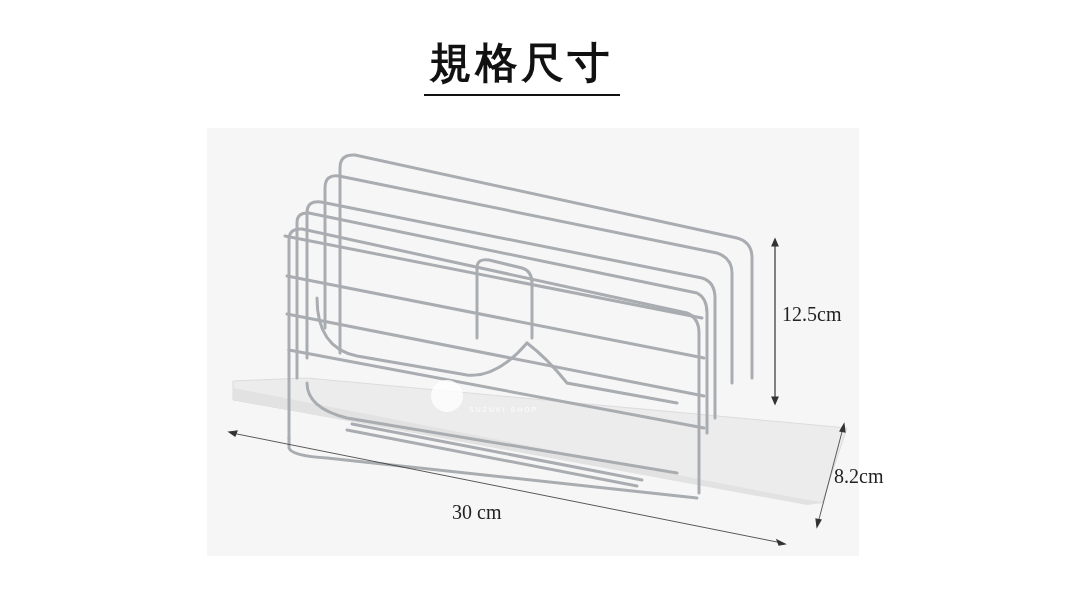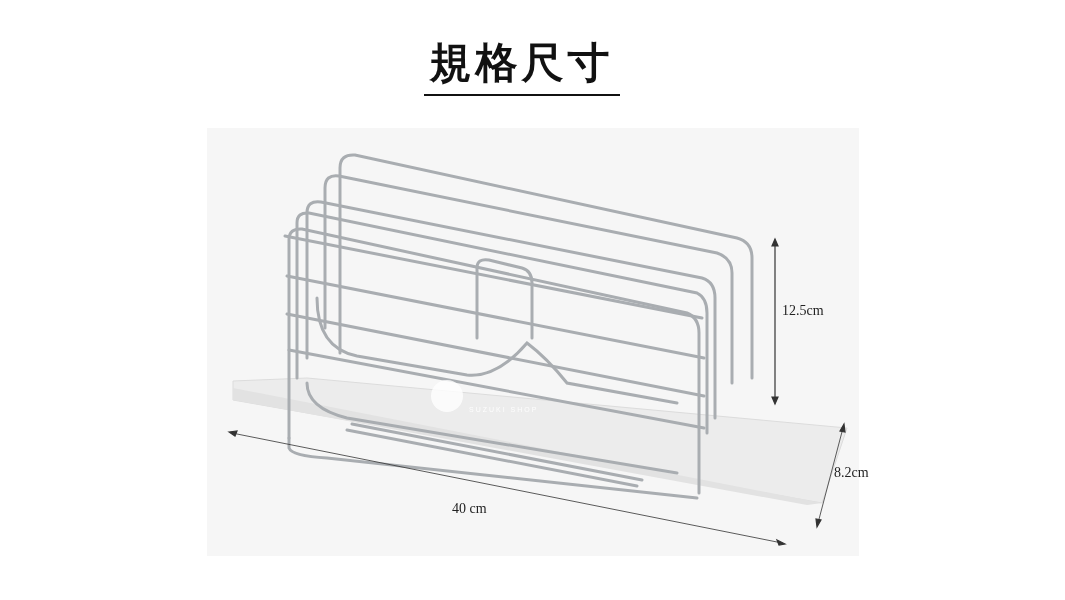--- a/index.html
+++ b/index.html
@@ -3,21 +3,21 @@
 <meta charset="utf-8">
 <style>
   html, body { margin: 0; padding: 0; background: #ffffff; }
   body { width: 1065px; height: 600px; position: relative; overflow: hidden;
          font-family: "DejaVu Serif", "Liberation Serif", serif; }
   .title { position: absolute; left: 0; width: 1043px; top: 40px; text-align: center; }
   .title-text { display: inline-block; font-size: 42px; font-weight: bold; letter-spacing: 4px;
                 color: #111; padding: 0 6px 8px 6px; border-bottom: 2px solid #111; line-height: 1.1; }
   .photo { position: absolute; left: 207px; top: 128px; width: 652px; height: 428px; background: #f6f6f6; }
   .photo svg { position: absolute; left: 0; top: 0; }
-  .label { position: absolute; font-family: "Liberation Serif", "DejaVu Serif", serif; font-size: 14px; color: #222; }
+  .label { position: absolute; font-family: "Liberation Serif", "DejaVu Serif", serif; font-size: 20px; color: #222; }
   .watermark { position: absolute; font-family: "Liberation Sans", sans-serif; font-size: 7px;
                letter-spacing: 2px; color: rgba(255,255,255,0.9); }
 </style>
 </head>
 <body>
 
 <div class="title">
   <span class="title-text">規格尺寸</span>
 </div>
 
@@ -67,13 +67,13 @@
       <polygon points="610,399 609,391 614,392"></polygon>
     </g>
 
     <circle cx="240" cy="268" r="16" fill="rgba(255,255,255,0.8)"></circle>
   </svg>
   <span class="watermark" style="left: 262px; top: 278px;">SUZUKI SHOP</span>
 </div>
 
 <span class="label" style="left: 782px; top: 303px;">12.5cm</span>
 <span class="label" style="left: 834px; top: 465px;">8.2cm</span>
-<span class="label" style="left: 452px; top: 501px;">40 cm</span>
+<span class="label" style="left: 452px; top: 501px;">30 cm</span>
 
 </body></html>

